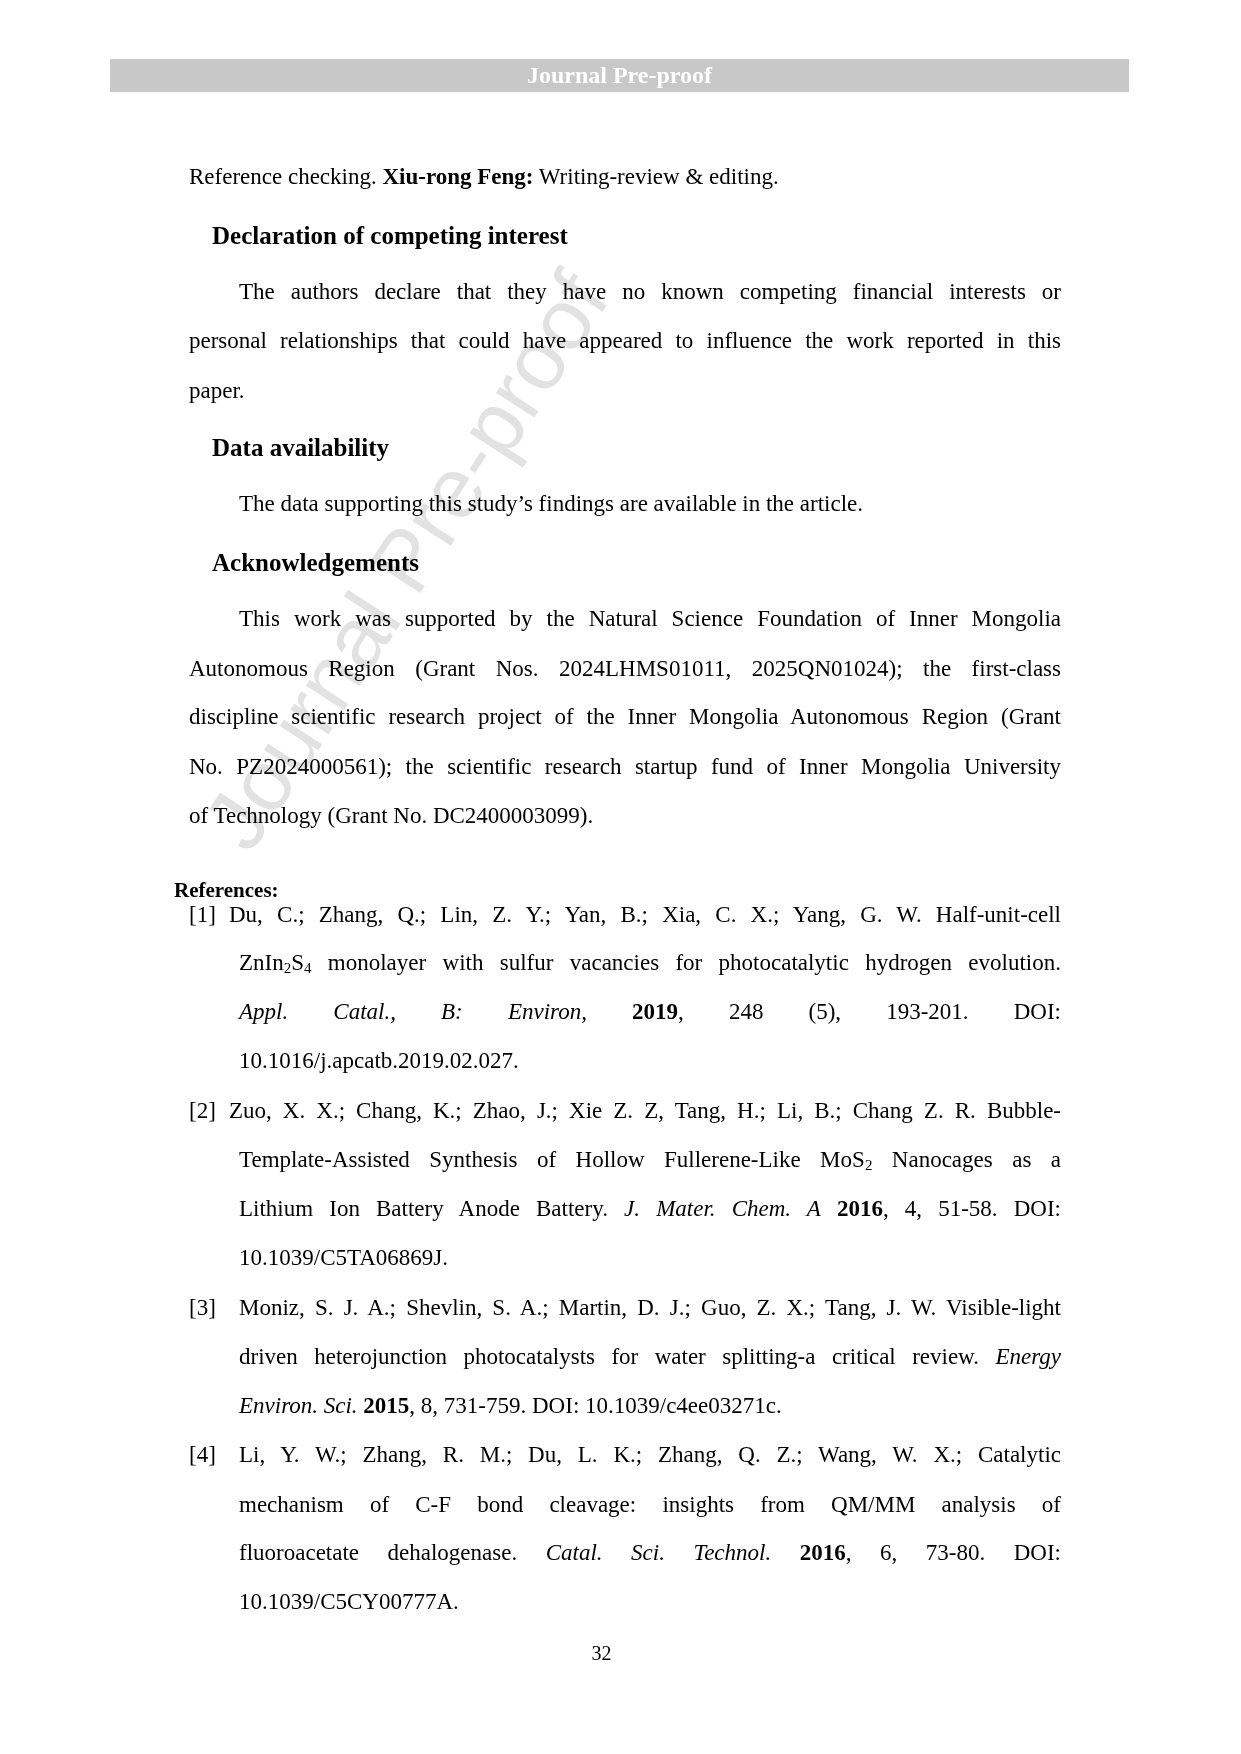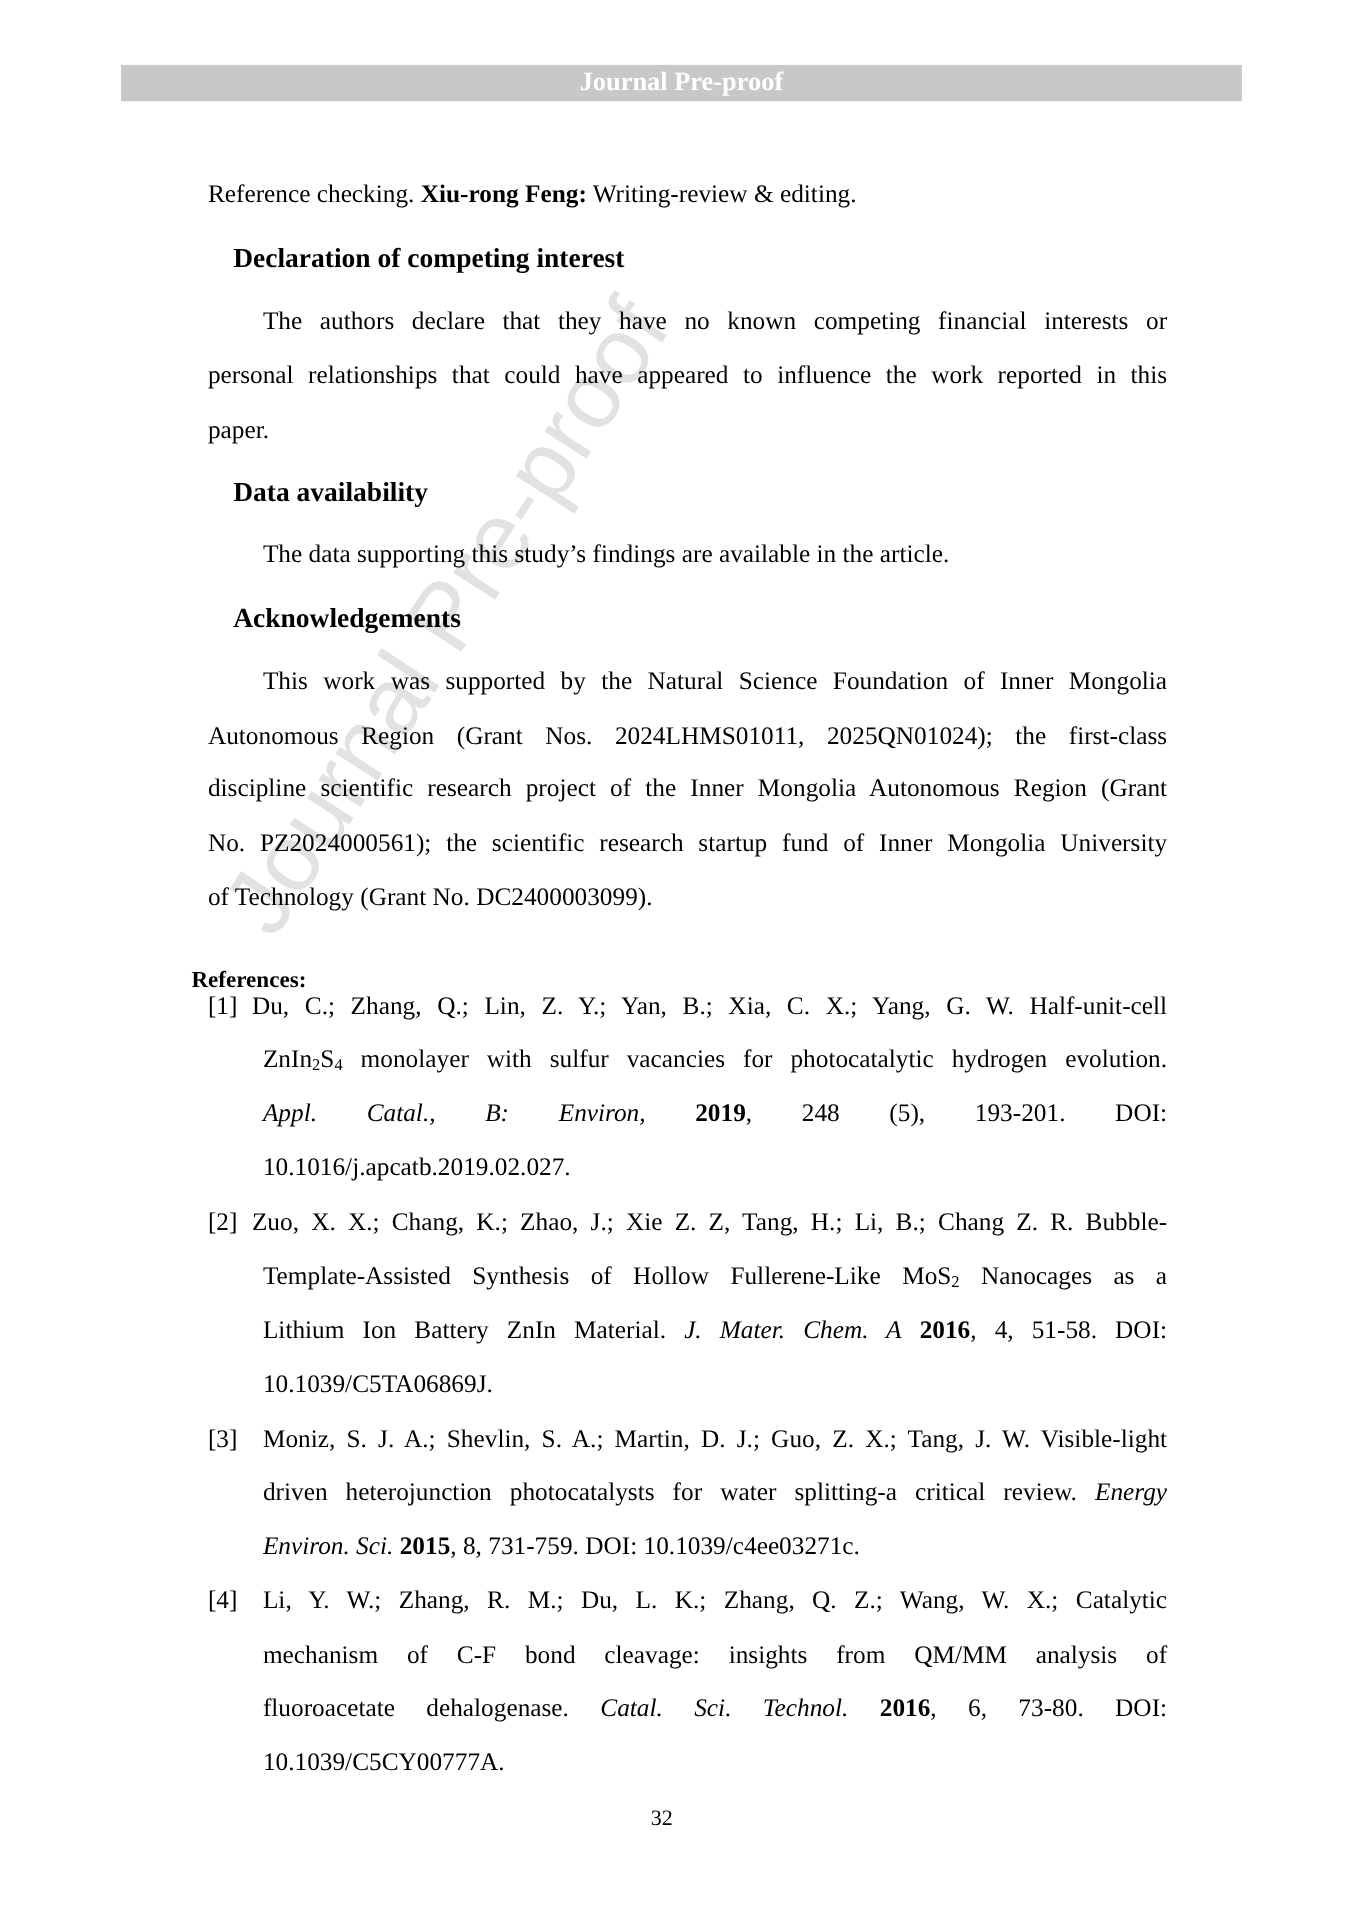--- a/index.html
+++ b/index.html
@@ -63,21 +63,21 @@
 
 <div class="refnum" style="top:915px">[1]</div>
 <div class="ref-first" style="top:915px; left:229px; width:832px;">Du, C.; Zhang, Q.; Lin, Z. Y.; Yan, B.; Xia, C. X.; Yang, G. W. Half-unit-cell</div>
 <div class="line hang" style="top:963px"><span>ZnIn</span><sub>2</sub><span>S</span><sub>4</sub><span> monolayer with sulfur vacancies for photocatalytic hydrogen evolution.</span></div>
 <div class="line hang" style="top:1012px; word-spacing:30px;"><i>Appl. Catal., B: Environ,</i> <b>2019</b><span>, 248 (5), 193-201. DOI:</span></div>
 <div class="line hang-last" style="top:1061px">10.1016/j.apcatb.2019.02.027.</div>
 
 <div class="refnum" style="top:1111px">[2]</div>
 <div class="ref-first" style="top:1111px; left:229px; width:832px;">Zuo, X. X.; Chang, K.; Zhao, J.; Xie Z. Z, Tang, H.; Li, B.; Chang Z. R. Bubble-</div>
 <div class="line hang" style="top:1160px"><span>Template-Assisted Synthesis of Hollow Fullerene-Like MoS</span><sub>2</sub><span> Nanocages as a</span></div>
-<div class="line hang" style="top:1209px"><span>Lithium Ion Battery ZnIn Material. </span><i>J. Mater. Chem. A</i> <b>2016</b><span>, 4, 51-58. DOI:</span></div>
+<div class="line hang" style="top:1209px"><span>Lithium Ion Battery Anode Battery. </span><i>J. Mater. Chem. A</i> <b>2016</b><span>, 4, 51-58. DOI:</span></div>
 <div class="line hang-last" style="top:1258px">10.1039/C5TA06869J.</div>
 
 <div class="refnum" style="top:1308px">[3]</div>
 <div class="line hang" style="top:1308px">Moniz, S. J. A.; Shevlin, S. A.; Martin, D. J.; Guo, Z. X.; Tang, J. W. Visible-light</div>
 <div class="line hang" style="top:1357px"><span>driven heterojunction photocatalysts for water splitting-a critical review. </span><i>Energy</i></div>
 <div class="line hang-last" style="top:1406px"><i>Environ. Sci.</i> <b>2015</b><span>, 8, 731-759. DOI: 10.1039/c4ee03271c.</span></div>
 
 <div class="refnum" style="top:1455px">[4]</div>
 <div class="line hang" style="top:1455px">Li, Y. W.; Zhang, R. M.; Du, L. K.; Zhang, Q. Z.; Wang, W. X.; Catalytic</div>
 <div class="line hang" style="top:1505px">mechanism of C-F bond cleavage: insights from QM/MM analysis of</div>

